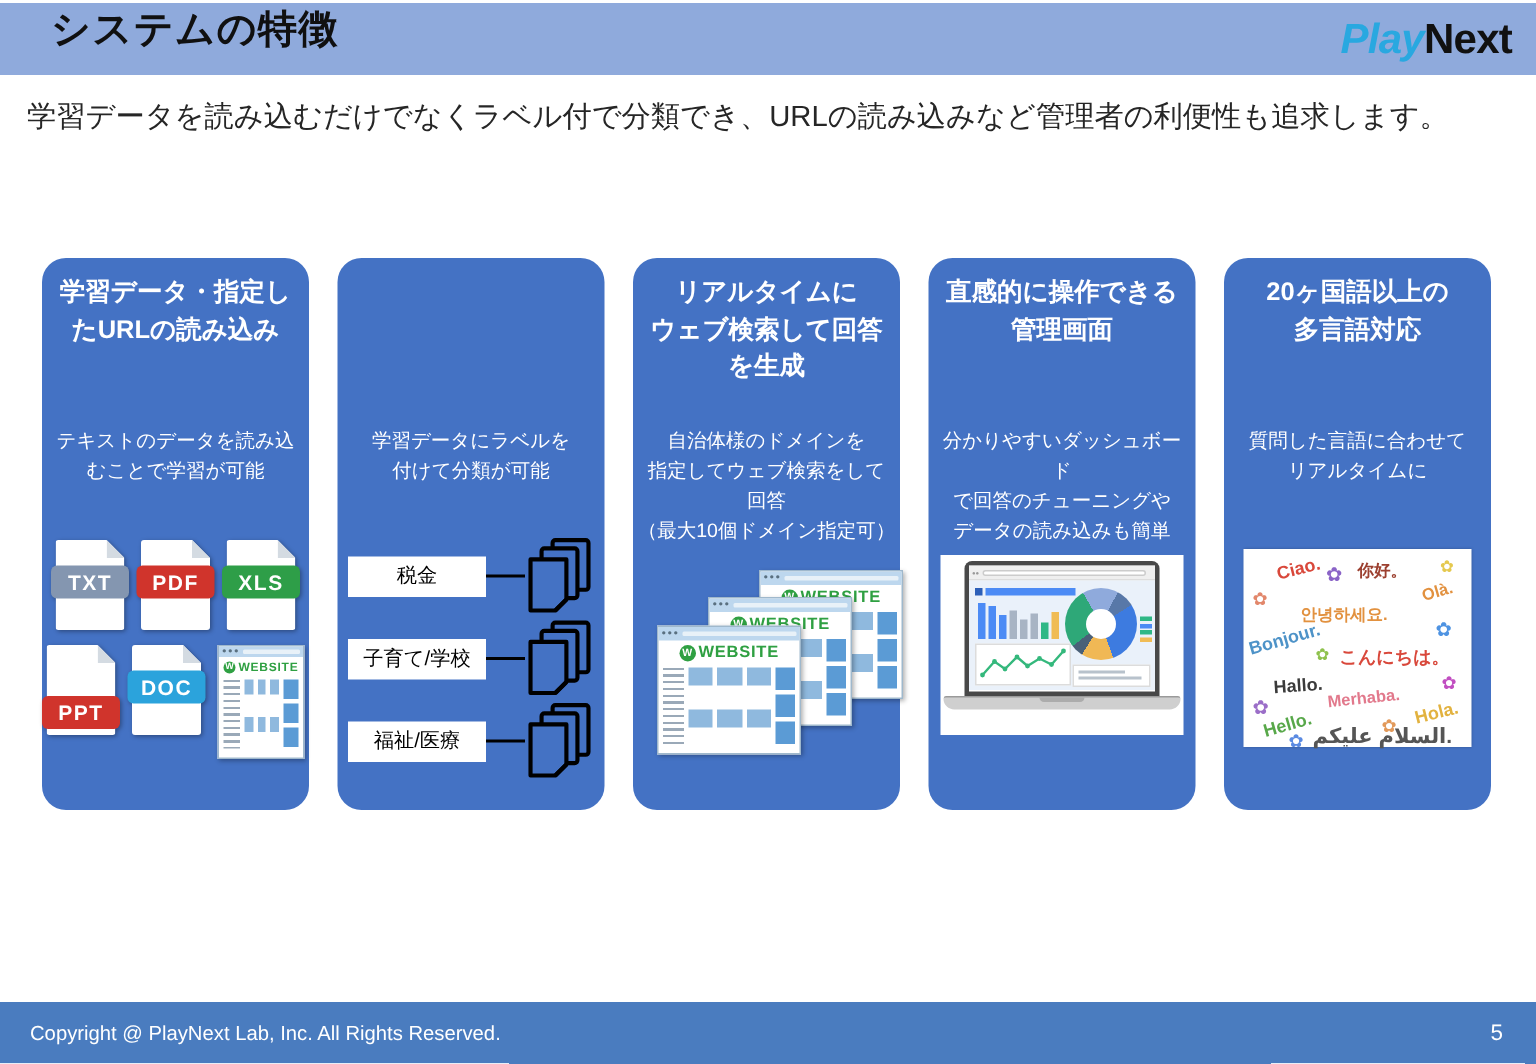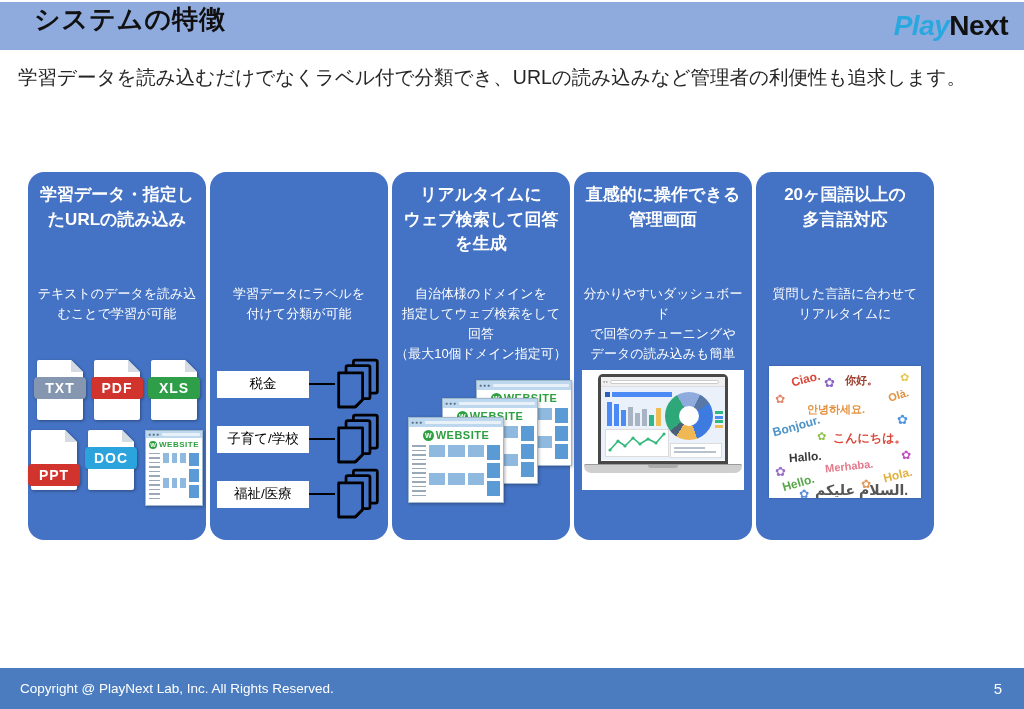--- a/index.html
+++ b/index.html
@@ -11,21 +11,21 @@
   .header { position:absolute; top:2px; left:0; right:0; height:48px; background:#8FAADC; display:flex; align-items:flex-start; }
   .header-title { margin-left:34px; font-size:26px; font-weight:bold; color:#101010; letter-spacing:1px; }
   .logo { position:absolute; right:16px; top:50%; transform:translateY(-50%); font-size:28px; font-weight:bold; letter-spacing:-0.5px; }
   .logo .play { color:#29A8E0;font-style:italic; }
   .logo .next { color:#111; }
 
   
   .subtitle { position:absolute; top:64px; left:18px; width:992px; font-size:19.5px; color:#262626; }
 
   
-  .cards { position:absolute; top:172px; left:28px; display:flex; gap:4px; }
+  .cards { position:absolute; top:172px; left:28px; display:flex; gap:19px; }
   .card { position:relative; width:178px; height:368px; background:#4472C4; border-radius:16px; color:#fff; }
   .card-title { padding-top:11px; text-align:center; font-weight:bold; font-size:17px; line-height:1.45; white-space:pre-line; }
   .card-desc { position:absolute; top:112px; left:3px; right:3px; text-align:center; font-size:13px; line-height:1.55; white-space:pre-line; }
 
   
   .files { position:absolute; top:188px; left:0; right:0; }
   .file-row { display:flex; justify-content:center; gap:11px; align-items:flex-start; }
   .file-row + .file-row { margin-top:10px; }
   .file { position:relative; width:46px; height:60px; filter:drop-shadow(1px 1px 1.5px rgba(0,0,0,.35)); }
   .page { position:absolute; inset:0; background:#fff; clip-path:polygon(0 0,74% 0,100% 20%,100% 100%,0 100%); border-radius:2px; }

